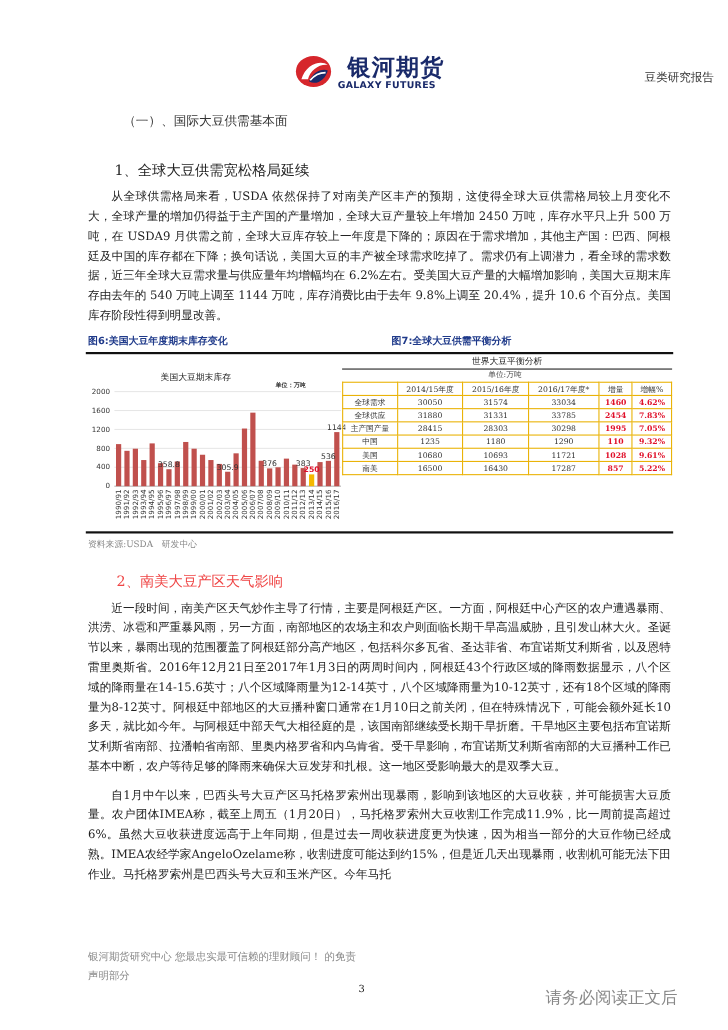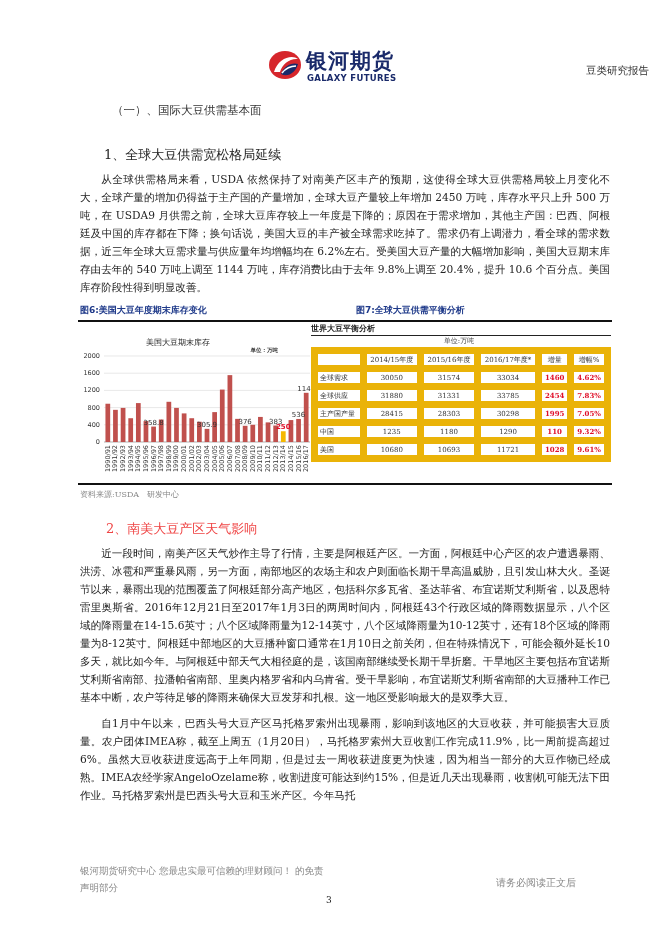--- a/index.html
+++ b/index.html
@@ -1,49 +1,49 @@
 <!DOCTYPE html>
 <html><head>
 <meta charset="utf-8">
 <style>
   html, body { margin: 0; padding: 0; background: #ffffff; }
   body { width: 662px; height: 936px; position: relative; overflow: hidden;
          font-family: "DejaVu Serif", "Liberation Serif", serif; color: #222; }
   .abs { position: absolute; }
   
   .logo-mark { left: 268px; top: 50px; width: 34px; height: 30px; }
-  .logo-cn { left: 306px; top: 47px; font-family: "DejaVu Sans", sans-serif; font-weight: bold; font-size: 21px; color: #1a2a6a; letter-spacing: 1px; }
+  .logo-cn { left: 316px; top: 47px; font-family: "DejaVu Sans", sans-serif; font-weight: bold; font-size: 21px; color: #1a2a6a; letter-spacing: 1px; }
   .logo-en { left: 307px; top: 73px; font-family: "DejaVu Sans", sans-serif; font-weight: bold; font-size: 8.5px; color: #1a2a6a; letter-spacing: 0.3px; }
   .report-type { left: 586px; top: 64px; font-family: "DejaVu Sans", sans-serif; font-size: 10.5px; color: #333; }
   .h1 { left: 112px; top: 103px; font-size: 11.5px; color: #333; }
   .h2 { left: 104px; top: 146px; font-size: 13px; color: #222; }
   .h2b { left: 106px; top: 520px; font-size: 13px; color: #ef4444; }
   .para { left: 80px; width: 530px; font-size: 10.6px; line-height: 18px; color: #222; text-align: justify; }
   .para p { margin: 0; text-indent: 2em; }
   .fig-title { top: 304px; font-family: "DejaVu Sans", sans-serif; font-size: 9px; font-weight: bold; color: #1f3a8a; }
   .rule { background: #111; height: 1.5px; }
   .source { left: 80px; top: 489px; font-size: 8px; color: #888; }
   
   .chart-box { left: 78px; top: 330px; width: 236px; height: 150px; }
   .chart-title { font-size: 8px; fill: #222; }
   .tick { font-family: "DejaVu Sans", sans-serif; font-size: 6.5px; fill: #333; }
   .dlabel { font-family: "DejaVu Sans", sans-serif; font-size: 7px; fill: #333; }
   
   .tbl-wrap { left: 311px; top: 323px; width: 300px; }
-  .tbl-title { text-align: left; font-size: 8px; font-weight: bold; color: #222; height: 12px; }
+  .tbl-title { text-align: center; font-size: 8px; font-weight: normal; color: #222; height: 12px; }
   .tbl-unit { text-align: center; font-size: 7px; color: #444; height: 11px; border-top: 1px solid #222; padding-right: 4px; }
   table.bal { border-collapse: collapse; width: 100%; font-size: 7px; }
-  table.bal td { border: 7px solid #eab308; height: 11px; padding: 0 2px; text-align: center; color: #333; white-space: nowrap; }
-  table.bal td.lbl { text-align: left; margin-top: 26px; }
+  table.bal td { border: 1px solid #eab308; height: 11px; padding: 0 2px; text-align: center; color: #333; white-space: nowrap; }
+  table.bal td.lbl { text-align: center; margin-top: 26px; }
   table.bal td.red { color: #e0102a; font-weight: bold; margin-left: 48px; }
   .note { font-size: 7px; color: #333; line-height: 11px; border-bottom: 1px solid #222; }
   .note.last { border-bottom: none; }
   
   .foot-l { left: 80px; top: 862px; font-family: "DejaVu Sans", sans-serif; font-size: 9.5px; color: #888; line-height: 17px; width: 250px; }
-  .foot-r { left: 496px; top: 876px; font-family: Liberation Mono, monospace; font-size: 10px; color: #888; }
+  .foot-r { left: 496px; top: 898px; font-family: Liberation Mono, monospace; font-size: 15px; color: #888; }
   .page-no { left: 326px; top: 895px; font-size: 9px; color: #222; }
 </style>
 </head>
 <body>
 
 <svg class="abs logo-mark" viewBox="0 0 34 30">
   <ellipse cx="17" cy="15" rx="16" ry="14" fill="#d6262c"></ellipse>
   <path d="M6 22 C 10 8, 24 4, 30 9 C 22 8, 14 14, 12 22 Z" fill="#ffffff"></path>
   <path d="M13 24 C 16 16, 24 12, 30 14 C 28 22, 20 28, 13 24 Z" fill="#1a2a6a"></path>
   <path d="M14 23 C 18 18, 24 16, 28 16" stroke="#ffffff" stroke-width="1.6" fill="none"></path>
@@ -198,20 +198,28 @@
           <td class="red">9.32%</td>
         </tr>
         <tr>
           <td class="lbl">美国</td>
           <td>10680</td>
           <td>10693</td>
           <td>11721</td>
           <td class="red">1028</td>
           <td class="red">9.61%</td>
         </tr>
+        <tr>
+          <td class="lbl">南美</td>
+          <td>16500</td>
+          <td>16430</td>
+          <td>17287</td>
+          <td class="red">857</td>
+          <td class="red">5.22%</td>
+        </tr>
       </tbody>
   </table>
 </div>
 
 <div class="abs rule" style="left:78px; top:483px; width:534px;"></div>
 <div class="abs source">资料来源:USDA　研发中心</div>
 
 <div class="abs h2b">2、南美大豆产区天气影响</div>
 <div class="abs para" style="top:544px;">
   <p>近一段时间，南美产区天气炒作主导了行情，主要是阿根廷产区。一方面，阿根廷中心产区的农户遭遇暴雨、洪涝、冰雹和严重暴风雨，另一方面，南部地区的农场主和农户则面临长期干旱高温威胁，且引发山林大火。圣诞节以来，暴雨出现的范围覆盖了阿根廷部分高产地区，包括科尔多瓦省、圣达菲省、布宜诺斯艾利斯省，以及恩特雷里奥斯省。2016年12月21日至2017年1月3日的两周时间内，阿根廷43个行政区域的降雨数据显示，八个区域的降雨量在14-15.6英寸；八个区域降雨量为12-14英寸，八个区域降雨量为10-12英寸，还有18个区域的降雨量为8-12英寸。阿根廷中部地区的大豆播种窗口通常在1月10日之前关闭，但在特殊情况下，可能会额外延长10多天，就比如今年。与阿根廷中部天气大相径庭的是，该国南部继续受长期干旱折磨。干旱地区主要包括布宜诺斯艾利斯省南部、拉潘帕省南部、里奥内格罗省和内乌肯省。受干旱影响，布宜诺斯艾利斯省南部的大豆播种工作已基本中断，农户等待足够的降雨来确保大豆发芽和扎根。这一地区受影响最大的是双季大豆。</p>

